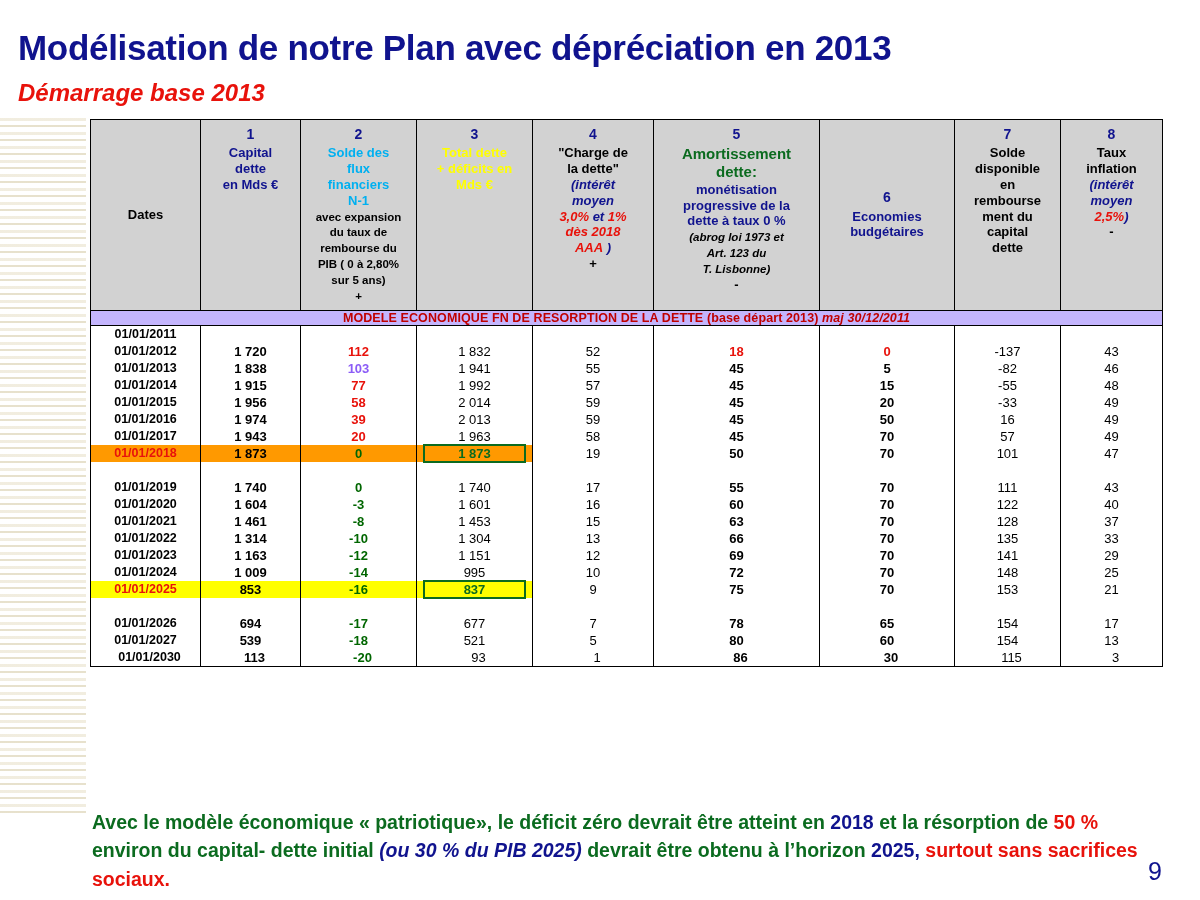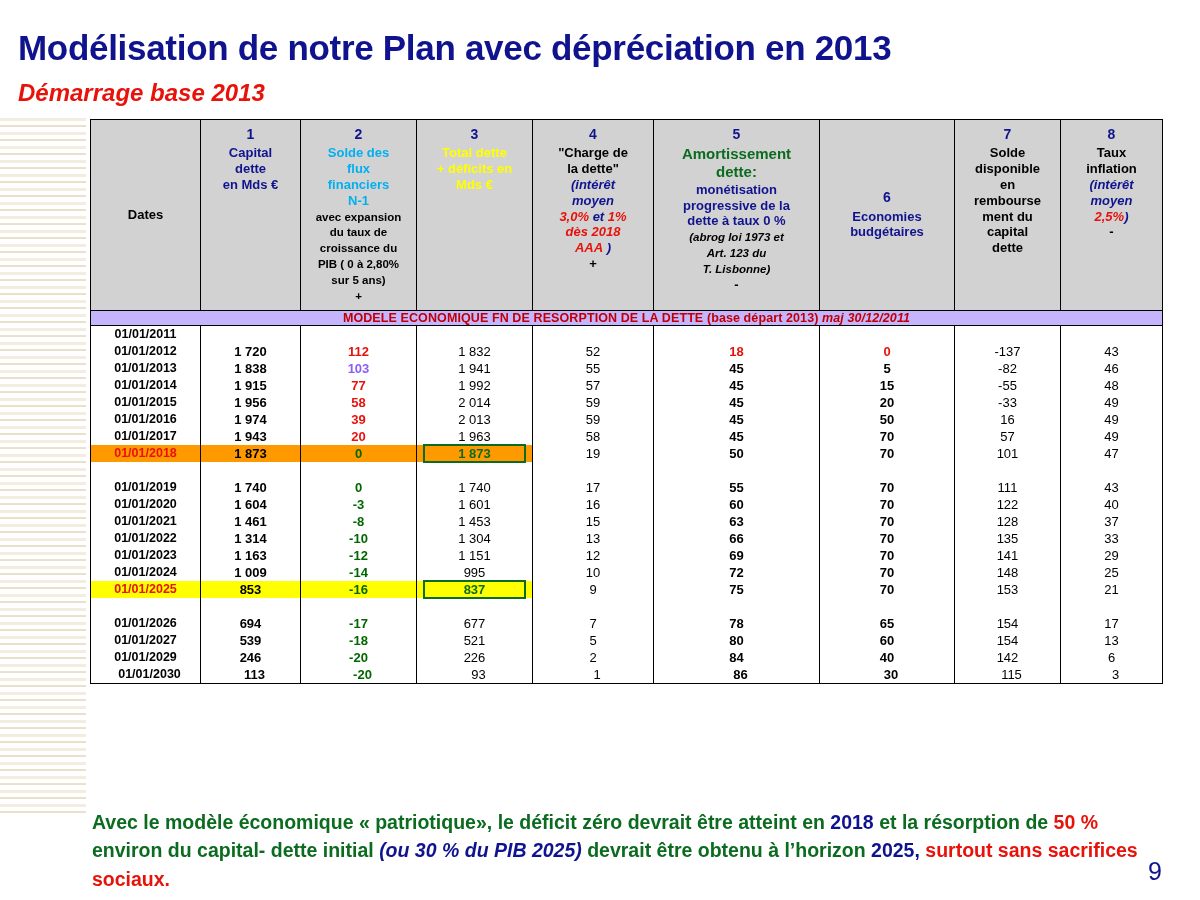--- a/index.html
+++ b/index.html
@@ -238,21 +238,21 @@
           </td>
 
           <td>
             <span class="colnum c-blue">2</span>
             <span class="b c-cyan">Solde des</span><br>
             <span class="b c-cyan">flux</span><br>
             <span class="b c-cyan">financiers</span><br>
             <span class="b c-cyan">N-1</span><br>
             <span class="small">avec expansion</span><br>
             <span class="small">du taux de</span><br>
-            <span class="small">croissance du</span><br>
+            <span class="small">rembourse du</span><br>
             <span class="small">PIB ( 0 à 2,80%</span><br>
             <span class="small">sur 5 ans)</span><br>
             <span class="small">+</span>
           </td>
 
           <td>
             <span class="colnum c-blue">3</span>
             <span class="b c-yellow">Total dette</span><br>
             <span class="b c-yellow">+ déficits en</span><br>
             <span class="b c-yellow">Mds €</span>
@@ -519,31 +519,20 @@
             <td class="v-cap">539</td>
             <td class="v-solde" style="color: rgb(0, 102, 0);">-18</td>
             <td class="v-total">521</td>
             <td class="">5</td>
             <td class="v-amort">80</td>
             <td class="v-eco">60</td>
             <td class="">154</td>
             <td class="">13</td>
           </tr>
           <tr>
-            <td class="date">01/01/2029</td>
-            <td class="v-cap">246</td>
-            <td class="v-solde" style="color: rgb(0, 102, 0);">-20</td>
-            <td class="v-total">226</td>
-            <td class="">2</td>
-            <td class="v-amort">84</td>
-            <td class="v-eco">40</td>
-            <td class="">142</td>
-            <td class="">6</td>
-          </tr>
-          <tr>
             <td class="date">01/01/2030</td>
             <td class="v-cap">113</td>
             <td class="v-solde" style="color: rgb(0, 102, 0);">-20</td>
             <td class="v-total">93</td>
             <td class="">1</td>
             <td class="v-amort">86</td>
             <td class="v-eco">30</td>
             <td class="">115</td>
             <td class="">3</td>
           </tr>

